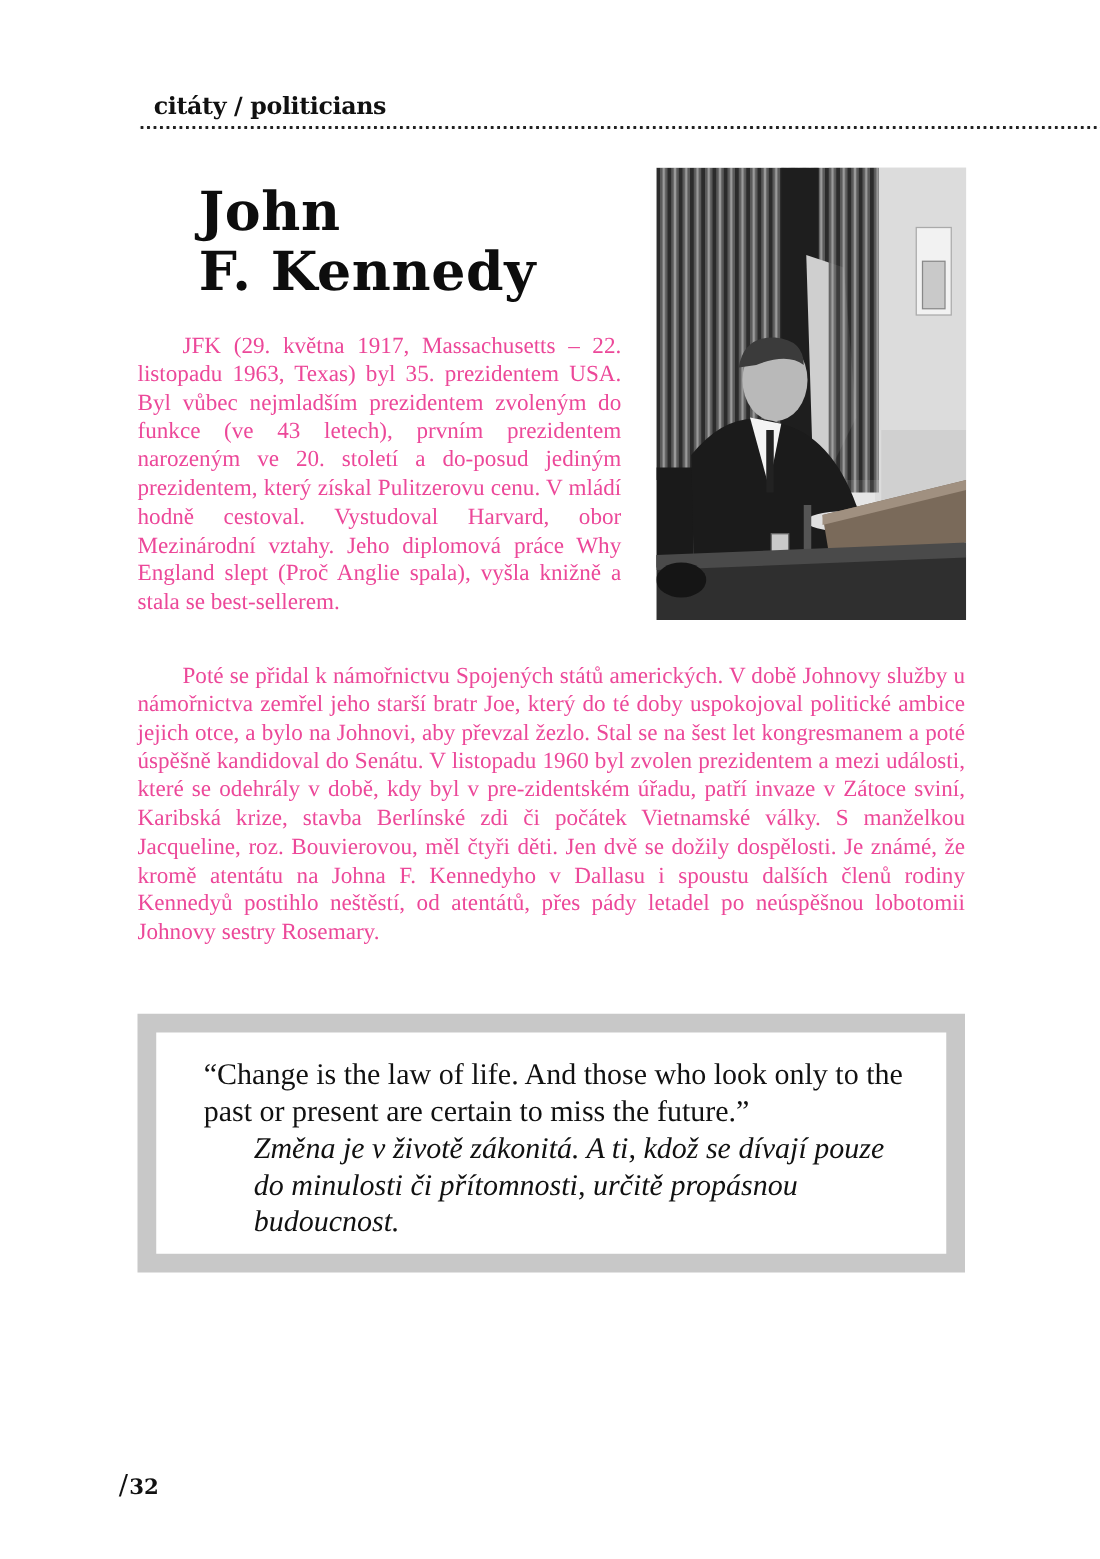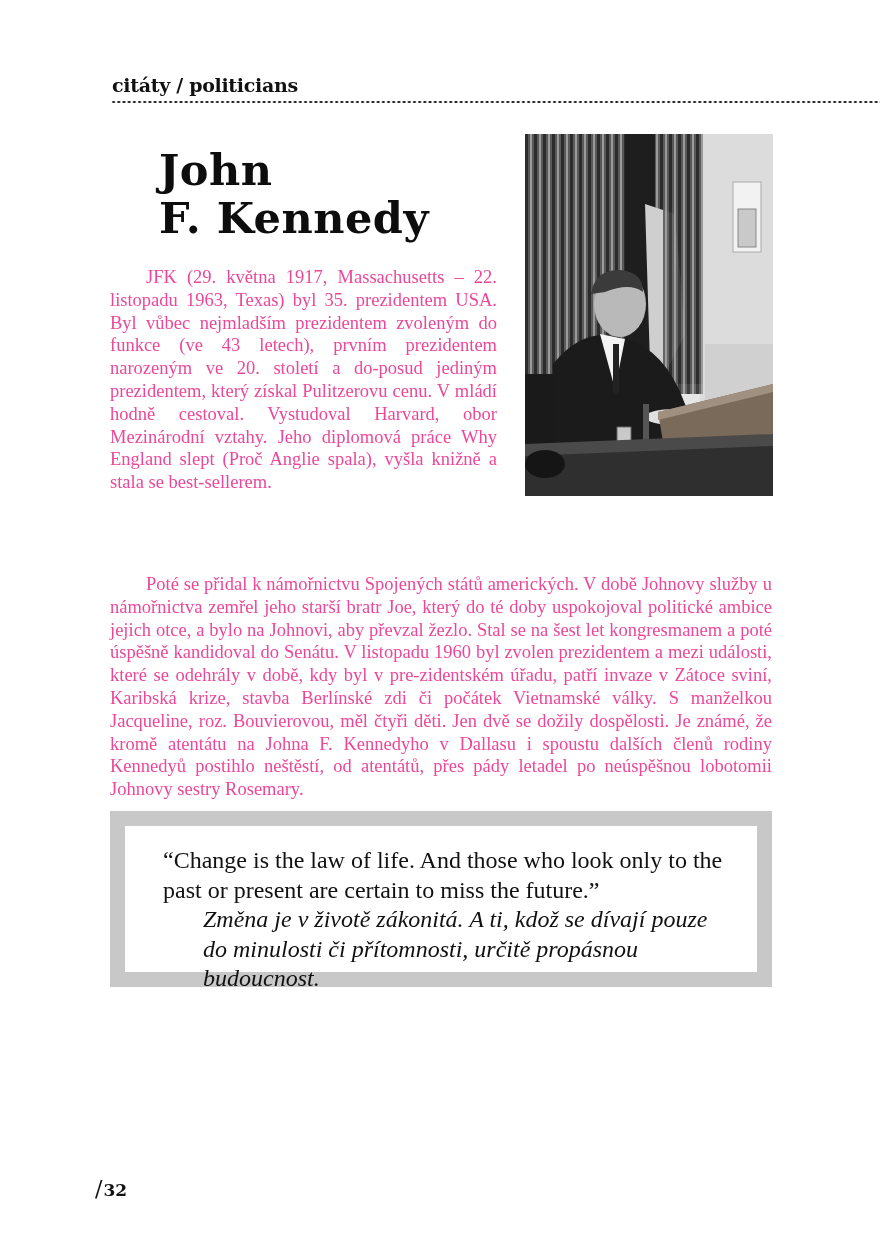--- a/index.html
+++ b/index.html
@@ -1,18 +1,18 @@
 <!DOCTYPE html>
 <html><head>
   <meta charset="utf-8">
   <style>
     html, body { margin: 0; padding: 0; background: #ffffff; }
     body { width: 880px; height: 1247px; position: relative; overflow: hidden; color: #111; }
     .section-label {
-      position: absolute; left: 112px; top: 74px;
+      position: absolute; left: 123px; top: 74px;
       font-family: "DejaVu Serif", serif; font-weight: bold; font-size: 19px; letter-spacing: -0.3px;
       color: #111;
     }
     .dotted-rule {
       position: absolute; left: 111px; top: 100px; width: 769px; height: 4px;
       background-image: radial-gradient(circle, #222 1.3px, transparent 1.5px);
       background-size: 5.2px 4px; background-repeat: repeat-x;
     }
     .title {
       position: absolute; left: 147px; top: 134px;
@@ -28,24 +28,23 @@
       font-family: "Liberation Serif", serif; font-size: 18.5px; line-height: 22.8px; color: #ec4899;
       text-align: justify; margin: 0;
     }
     .para1 {
       position: absolute; left: 110px; top: 266px; width: 387px;
       text-indent: 36px;
     }
     .para2 {
       position: absolute; left: 110px; top: 530px; width: 662px;
       text-indent: 36px;
-      margin-top: 43px;
     }
     .quote-box {
-      position: absolute; left: 110px; top: 811px; width: 662px; height: 176px;
+      position: absolute; left: 110px; top: 811px; width: 662px; height: 207px;
       background: #c8c8c8; box-sizing: border-box; padding: 15px 15px;
     }
     .quote-inner {
       background: #fff; width: 100%; height: 100%; box-sizing: border-box; padding: 20px 28px 0 38px;
     }
     .quote-en, .quote-cs {
       font-family: "Liberation Serif", serif; font-size: 24px; line-height: 29.5px; margin: 0; color: #111;
     }
     .quote-cs { font-style: italic; margin-left: 40px; }
     .page-number {

